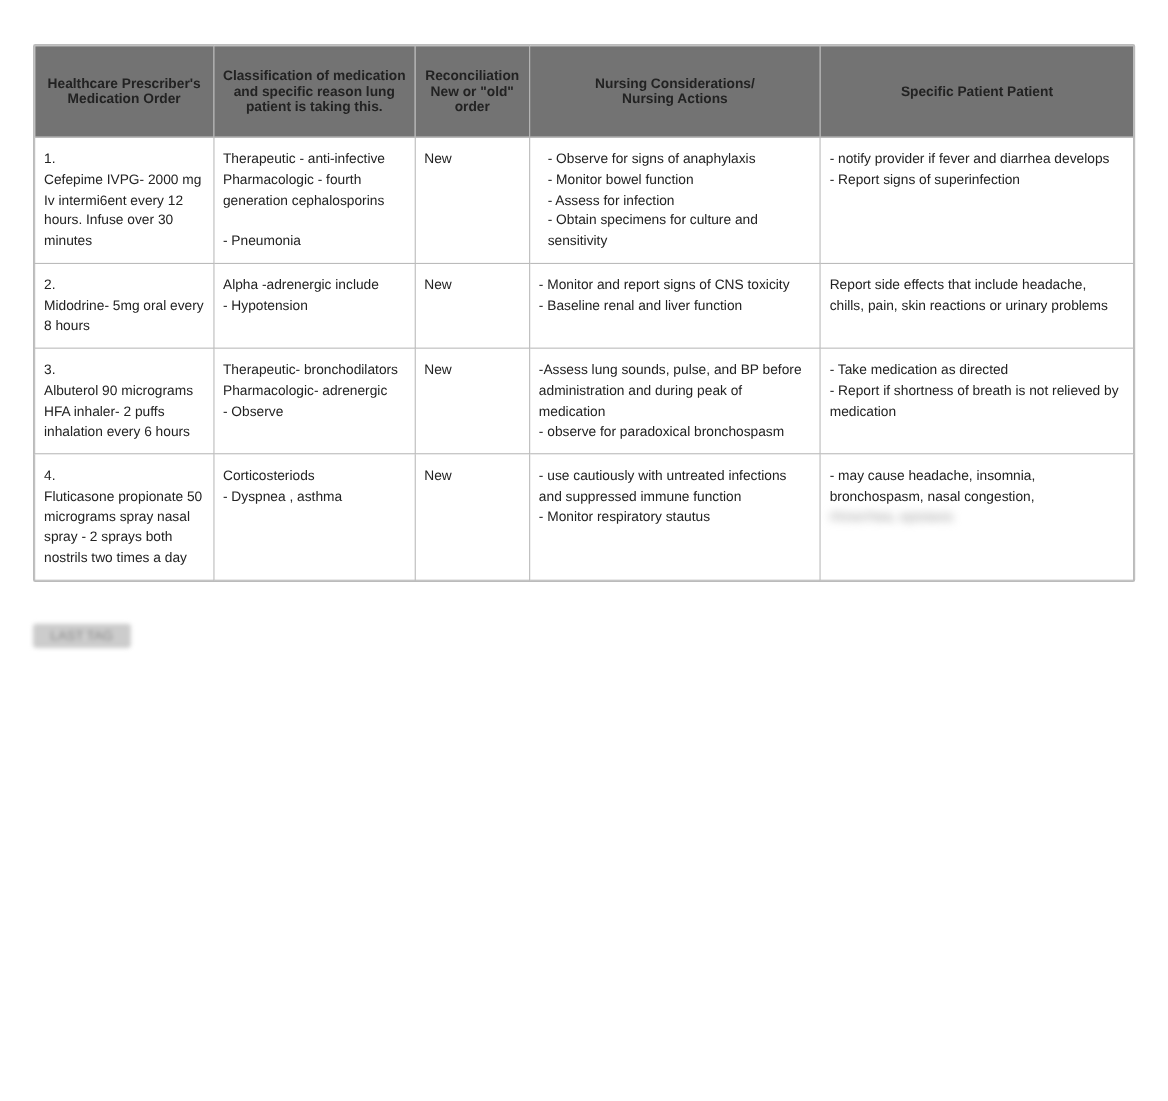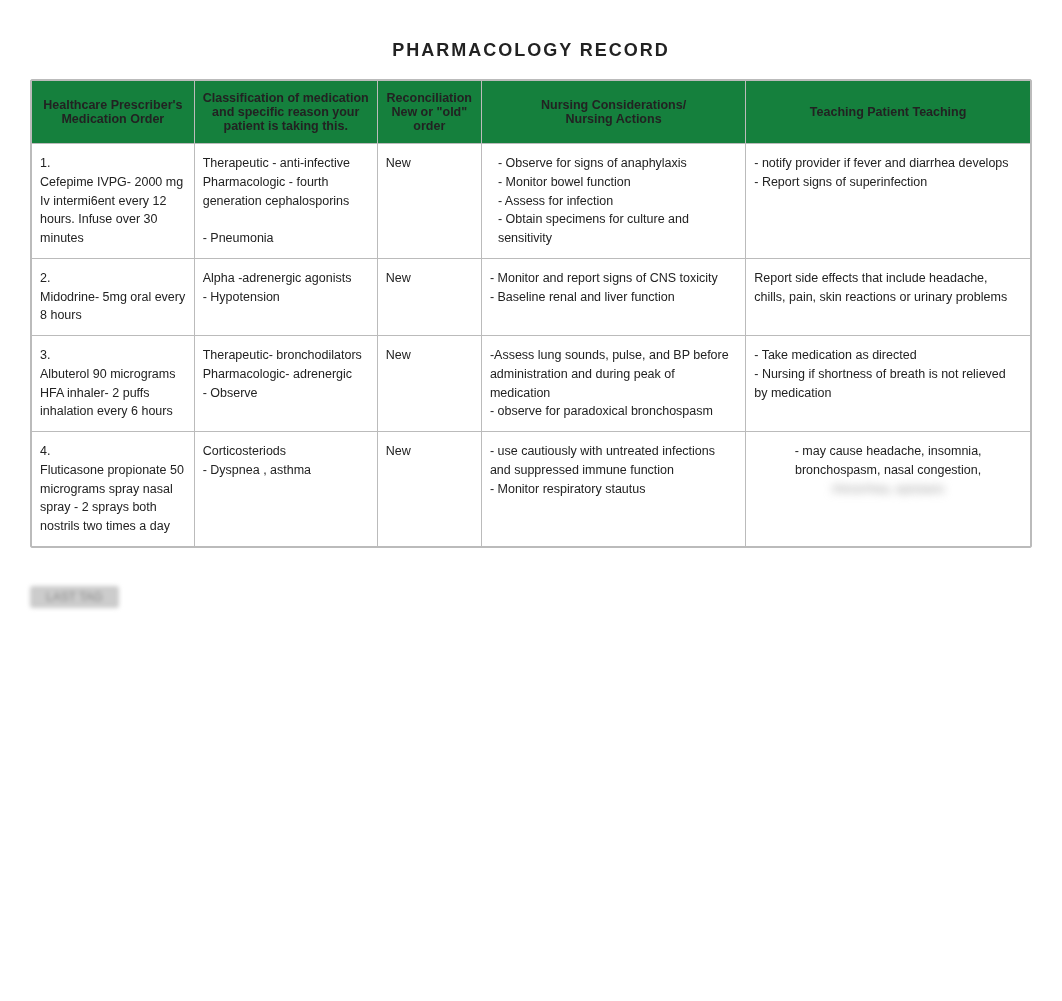--- a/index.html
+++ b/index.html
@@ -25,23 +25,23 @@
     }
     .table-wrapper {
       border: 1px solid #bbb;
       border-radius: 2px;
     }
     table {
       width: 100%;
       border-collapse: collapse;
     }
     thead tr th {
-      background: #15803d;
+      background: #737373;
       border: 1px solid #bbb;
-      padding: 10px 8px;
+      padding: 20px 8px;
       font-size: 12.5px;
       font-weight: bold;
       text-align: center;
       vertical-align: middle;
     }
     tbody tr td {
       border: 1px solid #bbb;
       padding: 10px 8px;
       vertical-align: top;
       font-size: 12.5px;
@@ -68,31 +68,30 @@
       padding: 4px 16px;
       border-radius: 3px;
       font-size: 12px;
       filter: blur(2px);
     }
   </style>
 </head>
 <body>
 
 <div class="page">
-  <h1 class="page-title">PHARMACOLOGY RECORD</h1>
 
   <div class="table-wrapper">
     <table>
       <thead>
         <tr>
           <th class="col-order">Healthcare Prescriber's<br>Medication Order</th>
-          <th class="col-class">Classification of medication and specific reason your patient is taking this.</th>
+          <th class="col-class">Classification of medication and specific reason lung patient is taking this.</th>
           <th class="col-recon">Reconciliation<br>New or "old"<br>order</th>
           <th class="col-nursing">Nursing Considerations/<br>Nursing Actions</th>
-          <th class="col-teaching">Teaching Patient Teaching</th>
+          <th class="col-teaching">Specific Patient Patient</th>
         </tr>
       </thead>
       <tbody id="table-body">
       <tr>
             <td class="col-order" style="white-space: pre-line;">1.
 Cefepime IVPG- 2000 mg Iv intermi6ent every 12 hours. Infuse over 30 minutes</td>
             <td class="col-class" style="white-space: pre-line; margin-top: 48px;">Therapeutic - anti-infective
 Pharmacologic - fourth generation cephalosporins
 
 - Pneumonia</td>
@@ -100,48 +99,48 @@
             <td class="col-nursing" style="white-space: pre-line; padding-left: 16px;">-  Observe for signs of anaphylaxis
 -  Monitor bowel function
 -  Assess for infection
 -  Obtain specimens for culture and sensitivity</td>
             <td class="col-teaching" style="white-space: pre-line;">-  notify provider if fever and diarrhea develops
 -  Report signs of superinfection</td>
           </tr>
           <tr>
             <td class="col-order" style="white-space: pre-line;">2.
 Midodrine- 5mg oral every 8 hours</td>
-            <td class="col-class" style="white-space: pre-line;">Alpha -adrenergic agonists
+            <td class="col-class" style="white-space: pre-line;">Alpha -adrenergic include
 - Hypotension</td>
             <td class="col-recon">New</td>
             <td class="col-nursing" style="white-space: pre-line;">-  Monitor and report signs of CNS toxicity
 -  Baseline renal and liver function</td>
             <td class="col-teaching" style="white-space: pre-line;">Report side effects that include headache, chills, pain, skin reactions or urinary problems</td>
           </tr>
           <tr>
             <td class="col-order" style="white-space: pre-line;">3.
 Albuterol 90 micrograms HFA inhaler- 2 puffs inhalation every 6 hours</td>
             <td class="col-class" style="white-space: pre-line;">Therapeutic- bronchodilators
 Pharmacologic- adrenergic
 - Observe</td>
             <td class="col-recon">New</td>
             <td class="col-nursing" style="white-space: pre-line;">-Assess lung sounds, pulse, and BP before administration and during peak of medication
 - observe for paradoxical bronchospasm</td>
             <td class="col-teaching" style="white-space: pre-line;">-  Take medication as directed
--  Nursing if shortness of breath is not relieved by medication</td>
+-  Report if shortness of breath is not relieved by medication</td>
           </tr>
           <tr>
             <td class="col-order" style="white-space: pre-line;">4.
 Fluticasone propionate 50 micrograms spray nasal spray - 2 sprays both nostrils two times a day</td>
             <td class="col-class" style="white-space: pre-line;">Corticosteriods
 - Dyspnea , asthma</td>
             <td class="col-recon">New</td>
             <td class="col-nursing" style="white-space: pre-line;">-  use cautiously with untreated infections and suppressed immune function
 -  Monitor respiratory stautus</td>
-            <td class="col-teaching" style="white-space: pre-line; text-align: center;">-  may cause headache, insomnia, bronchospasm, nasal congestion,
+            <td class="col-teaching" style="white-space: pre-line;">-  may cause headache, insomnia, bronchospasm, nasal congestion,
 <span class="blurred">rhinorrhea, epistaxis</span></td>
           </tr>
         </tbody>
     </table>
   </div>
 
   <div class="footer-area">
     <span class="footer-tag">LAST TAG</span>
   </div>
 </div>

